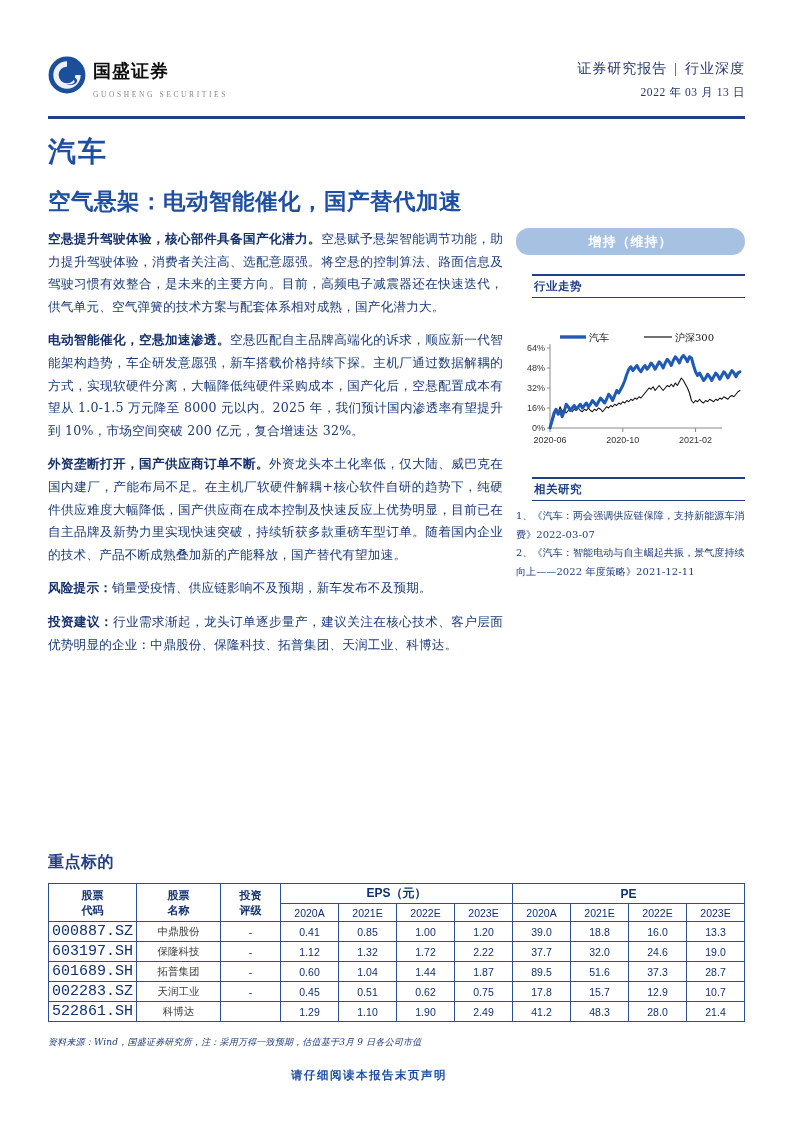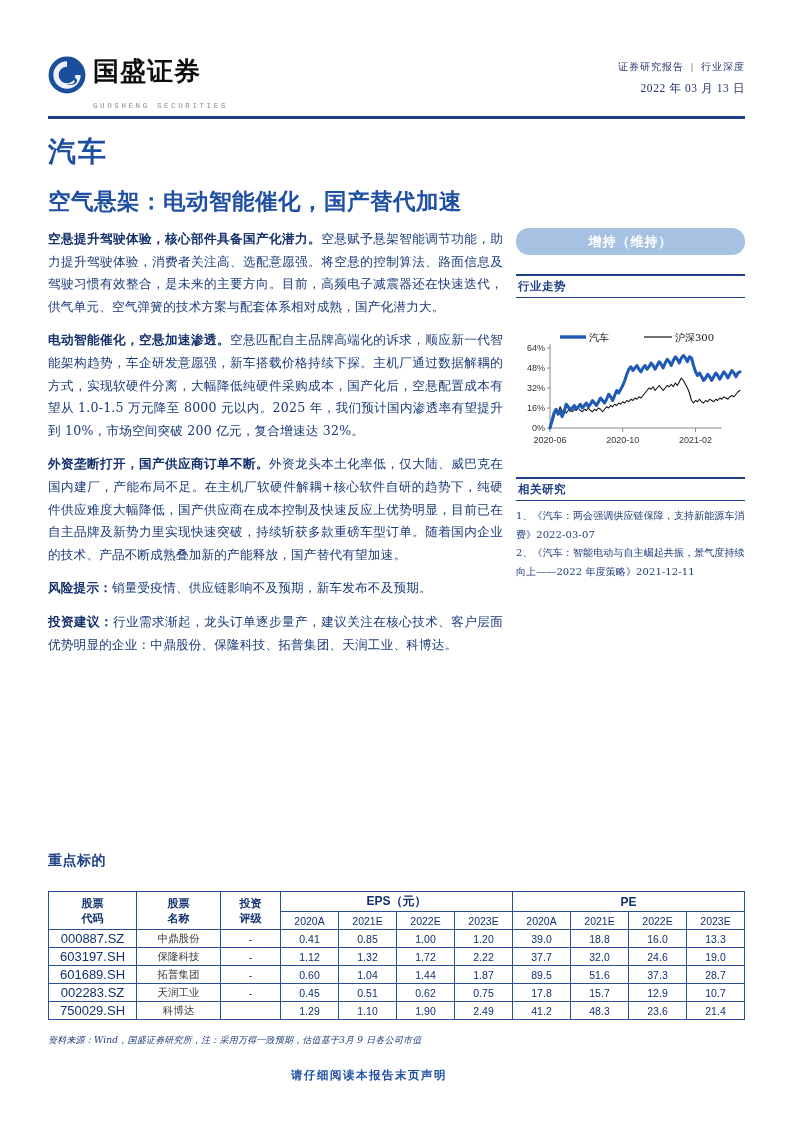--- a/index.html
+++ b/index.html
@@ -12,29 +12,29 @@
   }
   .page { position: relative; width: 793px; height: 1122px; background:#fff; }
 
   
   .header { position:absolute; left:48px; top:52px; width:697px; height:62px; }
   .logo-wrap { position:absolute; left:0; top:4px; display:flex; align-items:flex-start; }
   .logo-mark { width:38px; height:38px; flex:none; }
   .logo-text { margin-left:7px; }
   .logo-cn {
     font-family:"DejaVu Sans", sans-serif;
-    font-weight:bold; font-size:26px; color:#0d0d0d; letter-spacing:1px;
+    font-weight:bold; font-size:18px; color:#0d0d0d; letter-spacing:1px;
     line-height:30px;
   }
   .logo-en {
-    font-family:Liberation Mono, monospace;
-    font-size:7.5px; color:#8a8a8a; letter-spacing:2.6px; margin-top:16px;
+    font-family:Liberation Serif, serif;
+    font-size:7.5px; color:#8a8a8a; letter-spacing:2.6px; margin-top:4px;
   }
   .header-right { position:absolute; right:0; top:8px; text-align:right; color:#1f3c7a; }
-  .hdr-line1 { font-size:10px; letter-spacing:1px; color:#24356b; }
+  .hdr-line1 { font-size:14px; letter-spacing:1px; color:#24356b; }
   .hdr-line1 .sep { margin:0 7px; color:#24356b; }
   .hdr-line2 { font-size:11.5px; margin-top:7px; letter-spacing:0.6px; color:#24356b; }
   .header-rule { position:absolute; left:48px; top:116px; width:697px; height:3px; background:#1f3f86; }
 
   
   .industry {
     position:absolute; left:48px; top:133px;
     font-family:"DejaVu Serif", serif;
     font-size:28px; font-weight:bold; color:#1f4fa3; letter-spacing:2px;
   }
@@ -54,57 +54,57 @@
   }
   .para b { font-weight:bold; color:#15306b; }
 
   
   .right-col { position:absolute; left:516px; top:228px; width:229px; }
   .rating-box {
     height:27px; background:#a7c1e3; color:#ffffff;
     display:flex; align-items:center; justify-content:center;
     font-family:"DejaVu Serif", serif; font-weight:bold; font-size:13px; letter-spacing:1px;border-radius:13px;
   }
-  .sec-head { margin-top:19px; }
+  .sec-head { margin-top:19px;margin-left:16px; }
   .sec-rule-top { height:1.6px; background:#1f3f86; }
   .sec-title {
     font-family:"DejaVu Serif", serif; font-weight:bold;
     font-size:11.5px; color:#1f3f86; padding:3px 0 3px 2px; letter-spacing:0.5px;
   }
   .sec-rule-bot { height:1.6px; background:#1f3f86; }
 
   .chart-area { position:relative; width:229px; height:150px; margin-top:10px; }
 
   .related-list { margin-top:6px; }
   .rel-item {
     font-family:"DejaVu Serif", serif;
     font-size:10px; line-height:18.5px; color:#1b3a78; letter-spacing:0.1px;
   }
 
   
   .table-wrap { position:absolute; left:48px; top:852px; width:697px; }
   .tbl-caption {
     font-family:"DejaVu Serif", serif; font-weight:bold;
-    font-size:14px; color:#1f3f86; margin-bottom:21px; letter-spacing:0.5px;
+    font-size:16px; color:#1f3f86; margin-bottom:10px; letter-spacing:0.5px;
   }
   table.data {
     border-collapse:collapse; width:697px;
     font-family:"Liberation Sans", sans-serif; font-size:11px; color:#11306e;
   }
   table.data th, table.data td {
     border:1px solid #2b4f96; text-align:center; padding:1px 2px; height:18px;
   }
   table.data thead th {
     font-family:"DejaVu Serif", serif; font-weight:bold; color:#11306e; font-size:11px;
   }
   table.data thead th.eps-pe {
     font-family:"Liberation Sans", sans-serif; font-weight:bold; font-size:12px;
   }
   table.data thead th.yr { font-family:"Liberation Sans", sans-serif; font-weight:normal; font-size:10.5px; }
-  table.data td.code { font-family:Liberation Sans, sans-serif; font-size:13px; color:#11306e; }
+  table.data td.code { font-family:Liberation Mono, monospace; font-size:15px; color:#11306e; }
   table.data td.name { font-family:"DejaVu Serif", serif; font-size:10.5px; color:#3a3a3a; }
   table.data td.num { font-family:"Liberation Sans", sans-serif; font-size:10.5px; }
   .tbl-note {
     font-family:"DejaVu Serif", serif; font-size:9px; color:#1b3a78;
     margin-top:14px; letter-spacing:0.2px; font-style:italic;
   }
 
   
   .footer {
     position:absolute; left:0; top:1068px; width:738px; text-align:center;
@@ -294,30 +294,30 @@
             <td class="num">0.45</td>
             <td class="num">0.51</td>
             <td class="num">0.62</td>
             <td class="num">0.75</td>
             <td class="num">17.8</td>
             <td class="num">15.7</td>
             <td class="num">12.9</td>
             <td class="num">10.7</td>
           </tr>
           <tr>
-            <td class="code">750029.SH</td>
+            <td class="code">522861.SH</td>
             <td class="name">科博达</td>
             <td class="num"></td>
             <td class="num">1.29</td>
             <td class="num">1.10</td>
             <td class="num">1.90</td>
             <td class="num">2.49</td>
             <td class="num">41.2</td>
             <td class="num">48.3</td>
-            <td class="num">23.6</td>
+            <td class="num">28.0</td>
             <td class="num">21.4</td>
           </tr>
         </tbody>
     </table>
     <div class="tbl-note">资料来源：Wind，国盛证券研究所，注：采用万得一致预期，估值基于3月 9 日各公司市值</div>
   </div>
 
   <div class="footer">请仔细阅读本报告末页声明</div>
 </div>
 

